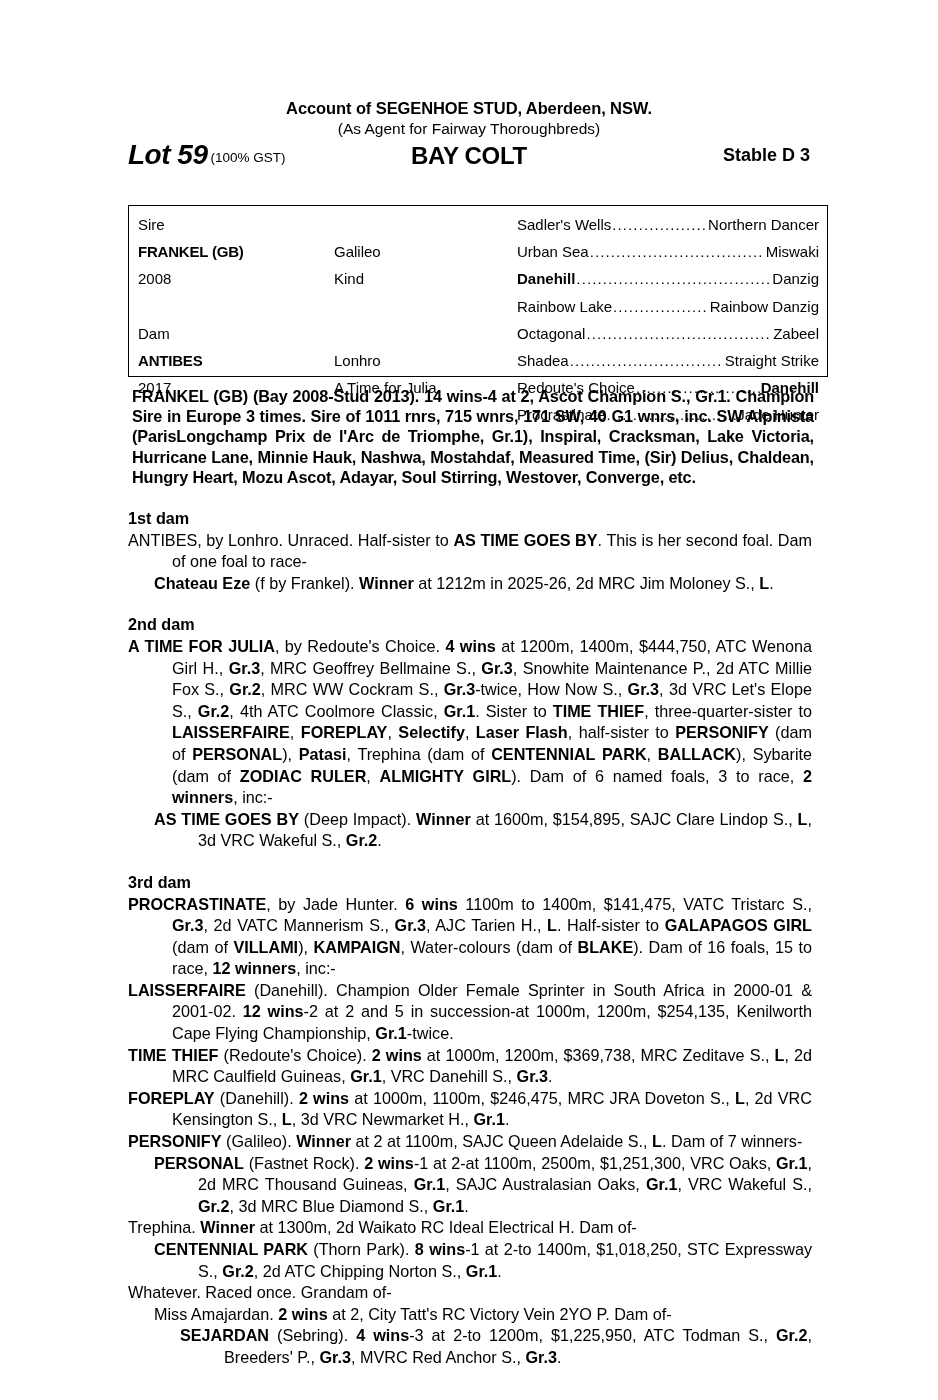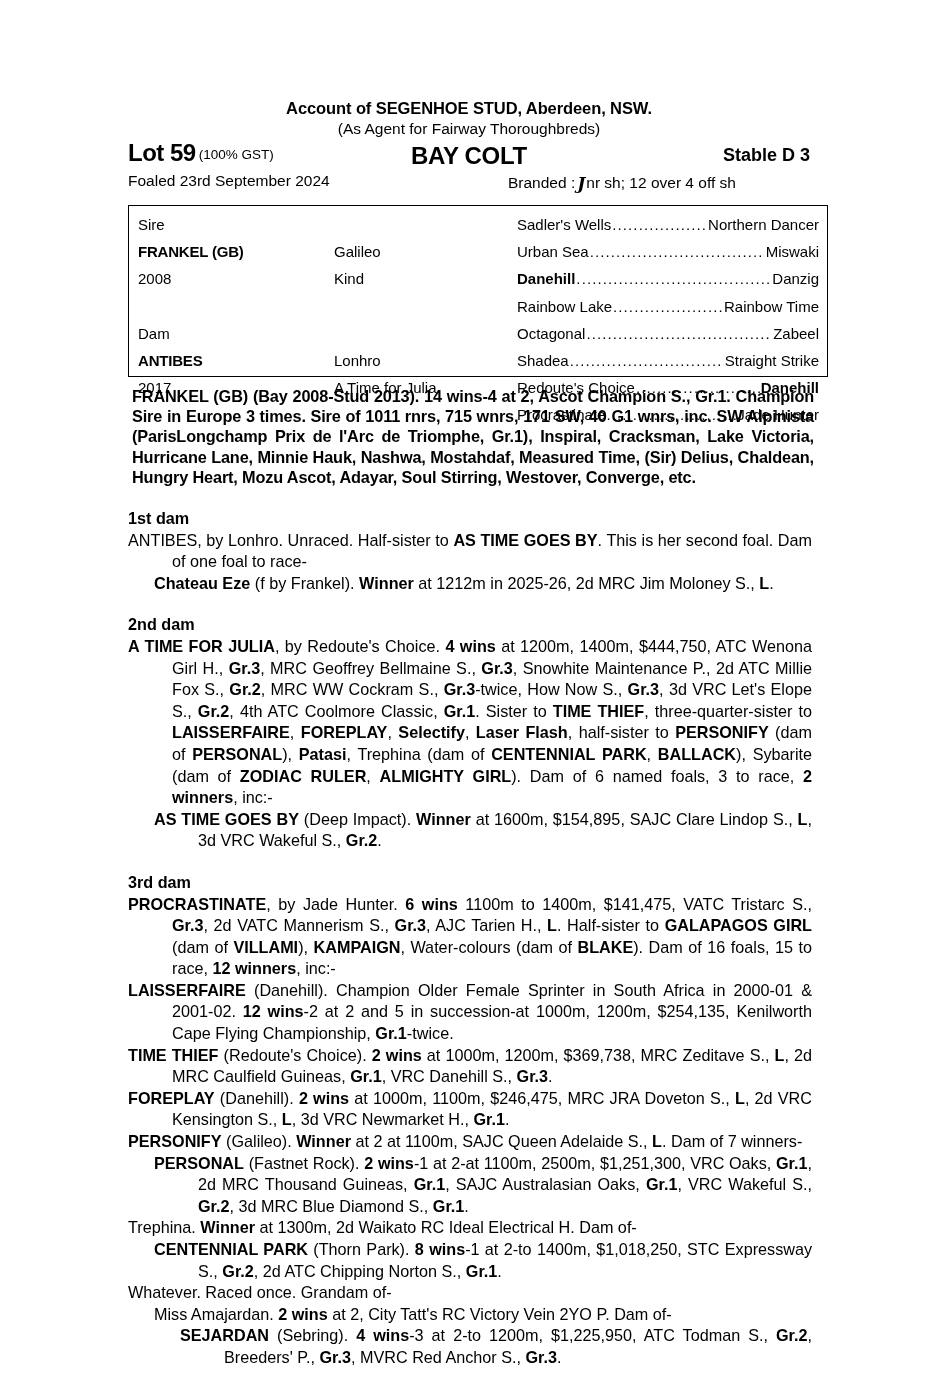--- a/index.html
+++ b/index.html
@@ -46,23 +46,24 @@
     left: 128px; top: 142px;
     width: 682px;
     height: 28px;
   }
   .lot-left {
     position: absolute;
     left: 0; top: -3px;
     white-space: nowrap;
   }
   .lot-num {
-    font-size: 24px;
+    font-size: 28px;
     font-weight: bold;
     letter-spacing: -0.5px;
+    font-style: italic;
   }
   .lot-gst {
     font-size: 13.5px;
     font-weight: normal;
     position: relative;
     top: -2px;
     margin-left: 3px;
   }
   .lot-colour {
     position: absolute;
@@ -203,26 +204,20 @@
   <div class="hdr-agent">(As Agent for Fairway Thoroughbreds)</div>
 
   <div class="lot-row">
     <div class="lot-left">
       <span class="lot-num">Lot 59</span><span class="lot-gst">(100% GST)</span>
     </div>
     <div class="lot-colour">BAY COLT</div>
     <div class="lot-stable">Stable D 3</div>
   </div>
 
-  <div class="foaled-row">
-    <div class="foaled-left">Foaled 23rd September 2024</div>
-    <div class="branded-right">
-      <span>Branded :</span><span class="brand-glyph">J</span><span>nr sh; 12 over 4 off sh</span>
-    </div>
-  </div>
 
   <div class="ped">
     <div class="ped-col1">
       <div class="ped-line">Sire</div>
       <div class="ped-line b">FRANKEL (GB)</div>
       <div class="ped-line">2008</div>
       <div class="ped-line gap">.</div>
       <div class="ped-line">Dam</div>
       <div class="ped-line b">ANTIBES</div>
       <div class="ped-line">2017</div>
@@ -250,21 +245,21 @@
           <span class="l-b">Miswaki</span>
         </div>
         <div class="leader">
           <span class="l-a bold">Danehill</span>
           <span class="l-dots">............................................................</span>
           <span class="l-b">Danzig</span>
         </div>
         <div class="leader">
           <span class="l-a">Rainbow Lake</span>
           <span class="l-dots">............................................................</span>
-          <span class="l-b">Rainbow Time</span>
+          <span class="l-b">Rainbow Danzig</span>
         </div>
         <div class="leader">
           <span class="l-a">Octagonal</span>
           <span class="l-dots">............................................................</span>
           <span class="l-b">Zabeel</span>
         </div>
         <div class="leader">
           <span class="l-a">Shadea</span>
           <span class="l-dots">............................................................</span>
           <span class="l-b">Straight Strike</span>

